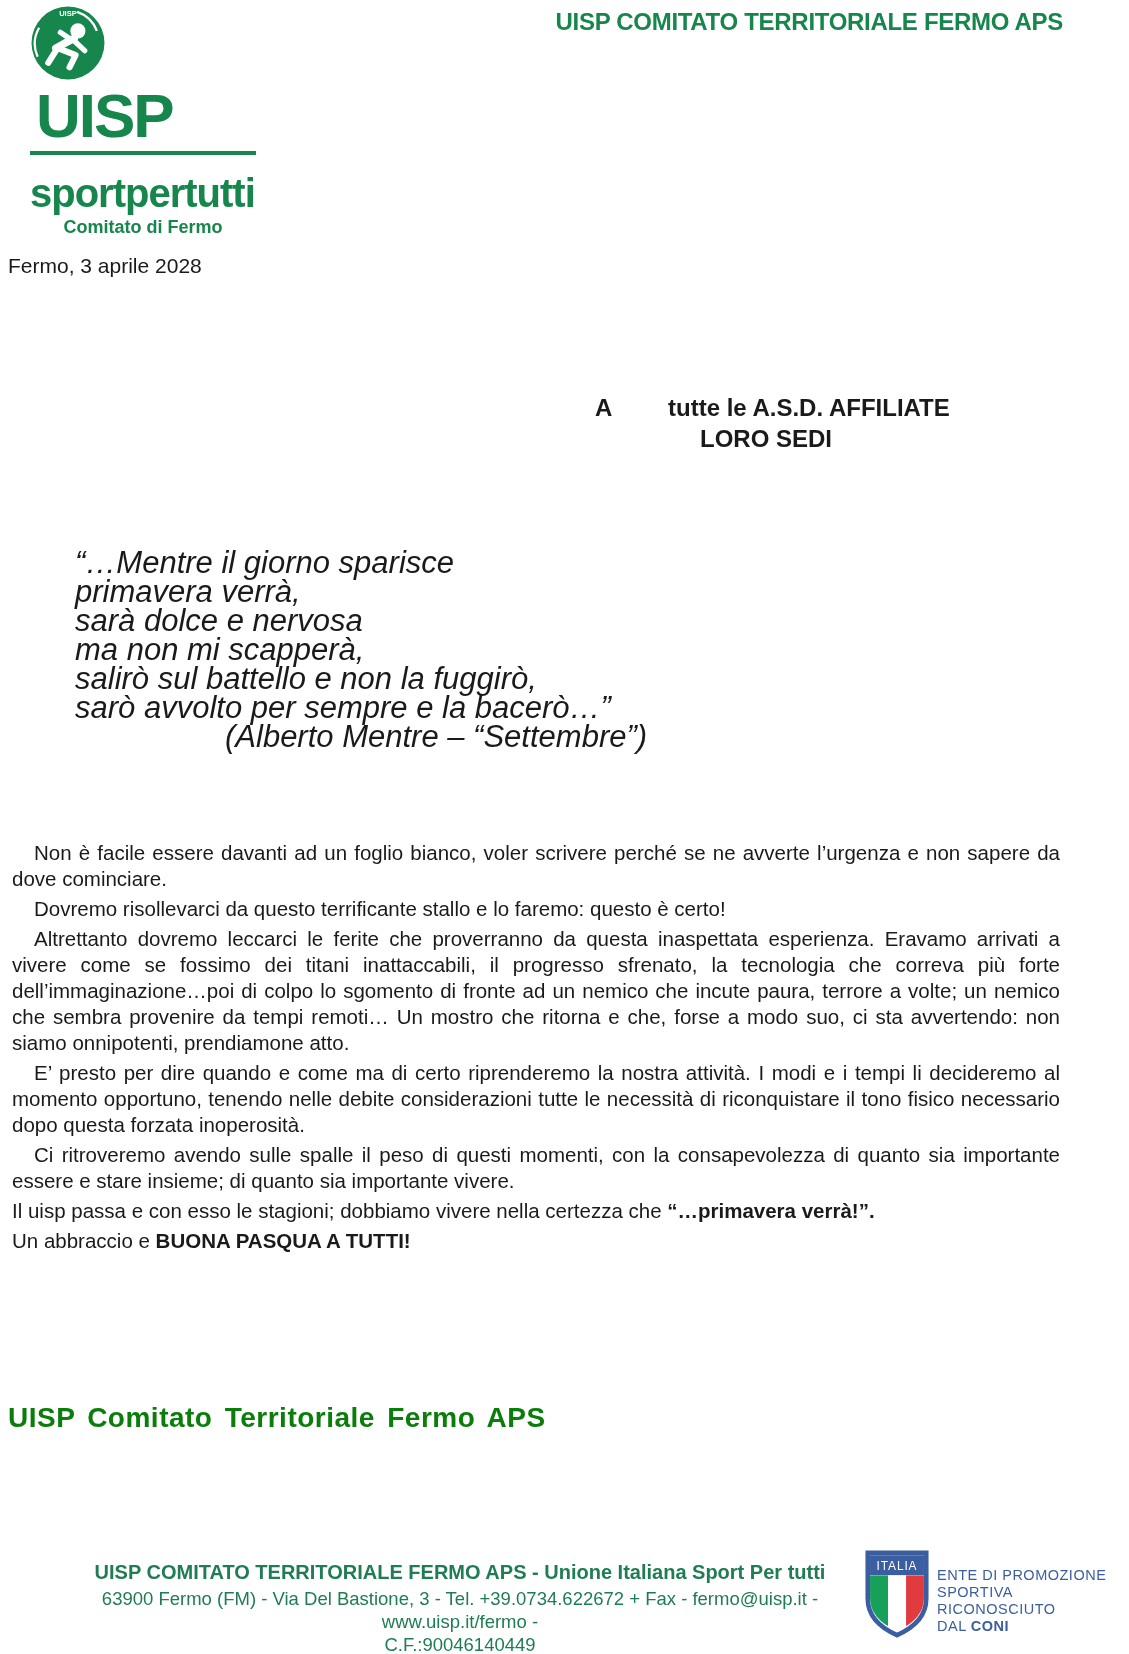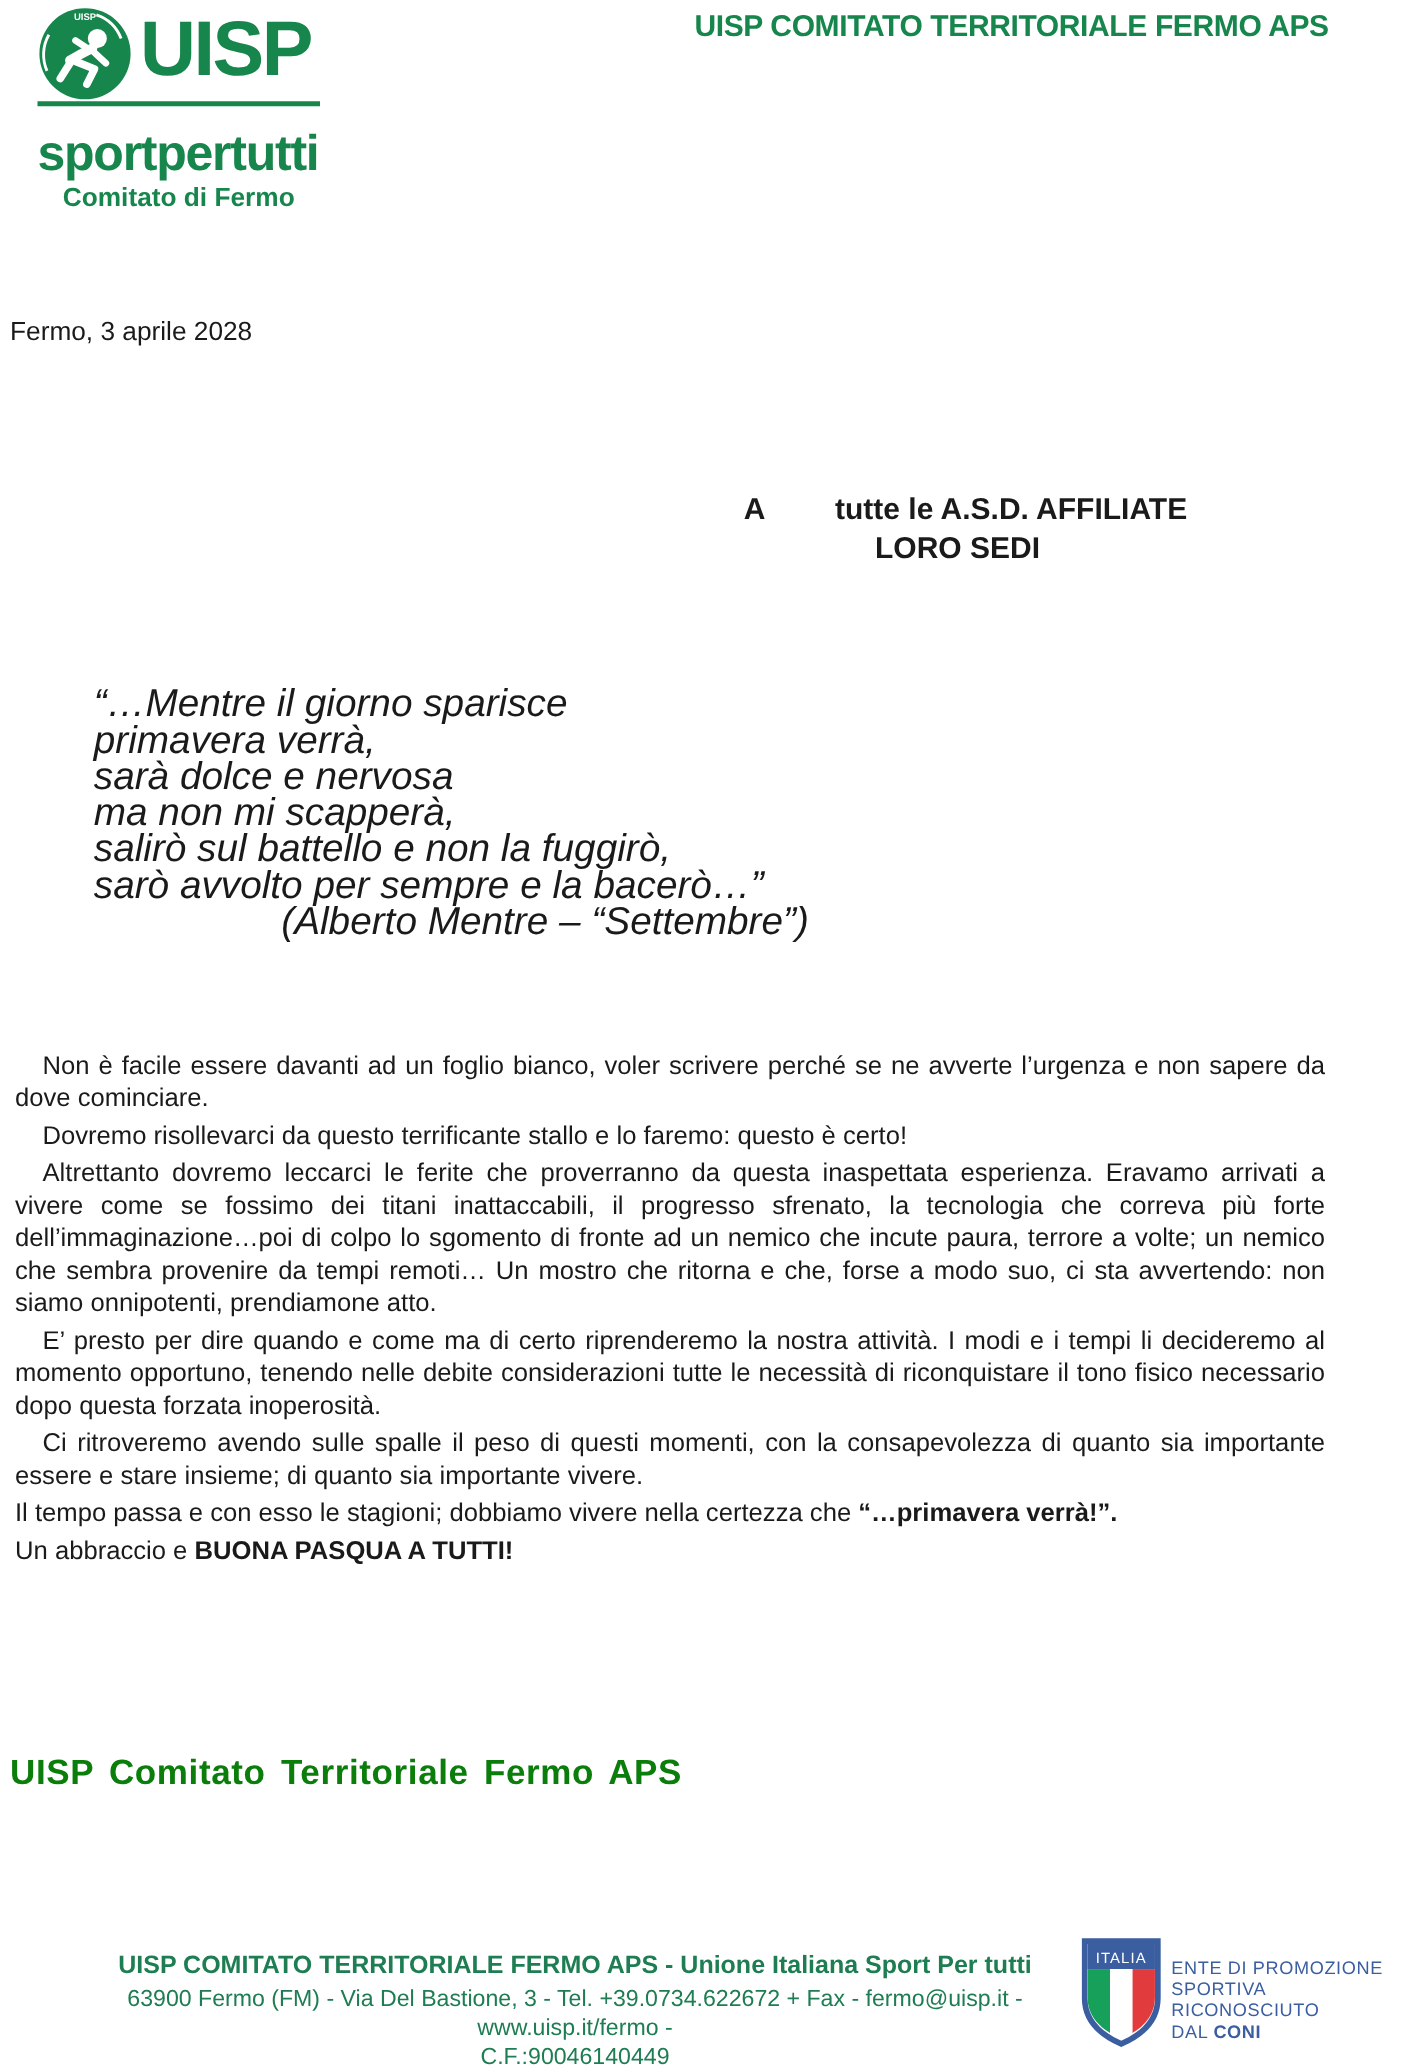--- a/index.html
+++ b/index.html
@@ -7,33 +7,33 @@
     position:relative;
     width:1129px;height:1654px;
     background:#fff;
     font-family:"Liberation Sans", sans-serif;
     color:#1a1a1a;
     overflow:hidden;
   }
 
   
   .logo-block{position:absolute;left:30px;top:5px;width:240px;}
-  .logo-top{display:flex;align-items:flex-start;}
+  .logo-top{display:flex;align-items:flex-start;flex-direction:column;}
   .logo-emblem{width:76px;height:76px;flex:0 0 auto;}
   .logo-acronym{
     font-size:62px;font-weight:bold;color:#17864c;
     letter-spacing:-2px;line-height:70px;margin-left:6px;
   }
   .logo-rule{height:4px;background:#17864c;width:226px;margin-top:0px;}
   .logo-tagline{
     font-size:40px;color:#17864c;font-weight:600;
     letter-spacing:-1px;line-height:44px;margin-top:16px;
   }
   .logo-committee{
-    font-size:21px;color:#17864c;font-weight:600;
+    font-size:18px;color:#17864c;font-weight:600;
     text-align:center;width:226px;margin-top:2px;
   }
   .header-title{
     position:absolute;top:8px;right:66px;
     font-size:24px;font-weight:bold;color:#17864c;
     letter-spacing:-0.3px;
   }
 
   
   .date-line{position:absolute;left:8px;top:254px;font-size:21px;}
@@ -122,21 +122,21 @@
     <div>sarò avvolto per sempre e la bacerò…”</div>
     <div class="poem-attribution">(Alberto Mentre – “Settembre”)</div>
   </div>
 
   <div class="body-text">
     <p class="indent">Non è facile essere davanti ad un foglio bianco, voler scrivere perché se ne avverte l’urgenza e non sapere da dove cominciare.</p>
     <p class="indent p2">Dovremo risollevarci da questo terrificante stallo e lo faremo: questo è certo!</p>
     <p class="indent p3">Altrettanto dovremo leccarci le ferite che proverranno da questa inaspettata esperienza. Eravamo arrivati a vivere come se fossimo dei titani inattaccabili, il progresso sfrenato, la tecnologia che correva più forte dell’immaginazione…poi di colpo lo sgomento di fronte ad un nemico che incute paura, terrore a volte; un nemico che sembra provenire da tempi remoti… Un mostro che ritorna e che, forse a modo suo, ci sta avvertendo: non siamo onnipotenti, prendiamone atto.</p>
     <p class="indent p4">E’ presto per dire quando e come ma di certo riprenderemo la nostra attività. I modi e i tempi li decideremo al momento opportuno, tenendo nelle debite considerazioni tutte le necessità di riconquistare il tono fisico necessario dopo questa forzata inoperosità.</p>
     <p class="indent p5">Ci ritroveremo avendo sulle spalle il peso di questi momenti, con la consapevolezza di quanto sia importante essere e stare insieme; di quanto sia importante vivere.</p>
-    <p class="p6"><span>Il tempo passa e con esso le stagioni; dobbiamo vivere nella certezza che </span><span class="bold">“…primavera verrà!”.</span></p>
+    <p class="p6"><span>Il uisp passa e con esso le stagioni; dobbiamo vivere nella certezza che </span><span class="bold">“…primavera verrà!”.</span></p>
     <p class="closing"><span>Un abbraccio e </span><span class="bold">BUONA PASQUA A TUTTI!</span></p>
   </div>
 
   <div class="signature">UISP Comitato Territoriale Fermo APS</div>
 
   <div class="footer">
     <div class="footer-text">
       <div class="footer-line1">UISP COMITATO TERRITORIALE FERMO APS - Unione Italiana Sport Per tutti</div>
       <div class="footer-line2">63900 Fermo (FM) - Via Del Bastione, 3 - Tel. +39.0734.622672 + Fax - fermo@uisp.it - www.uisp.it/fermo -</div>
       <div class="footer-line3">C.F.:90046140449</div>

